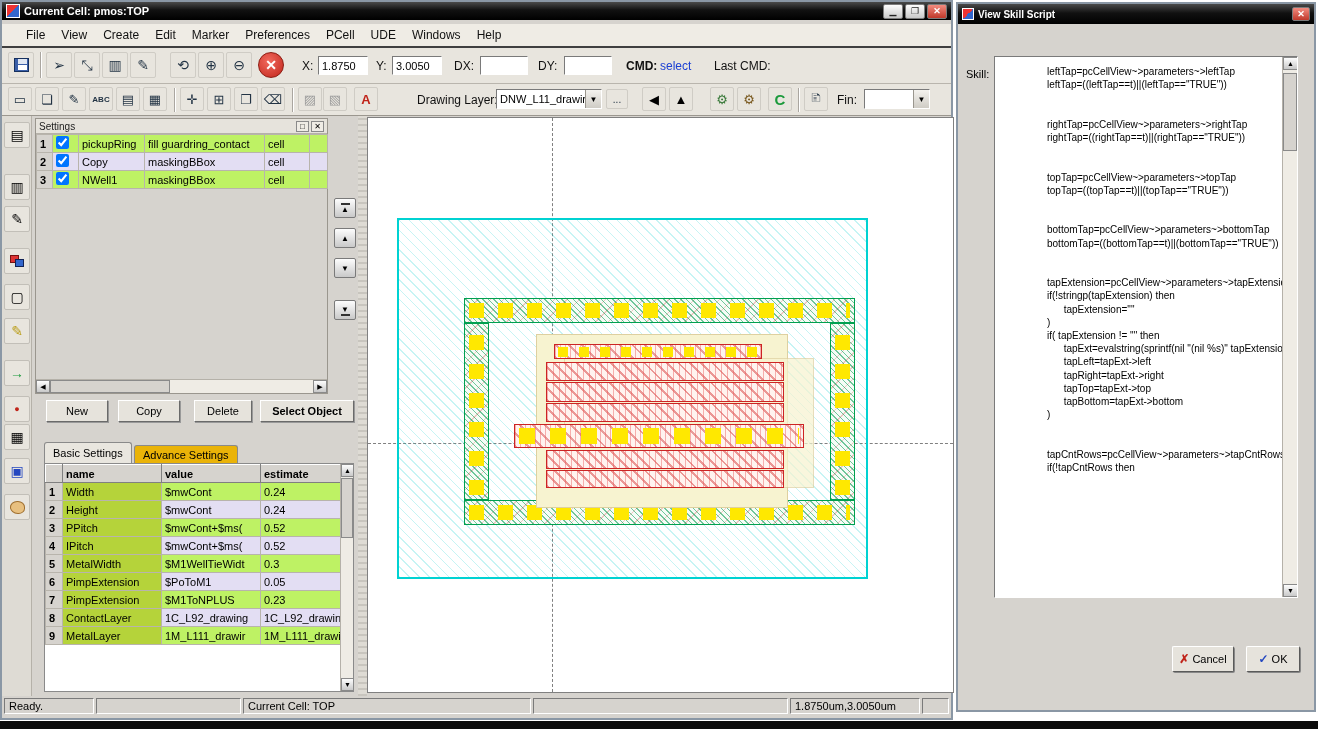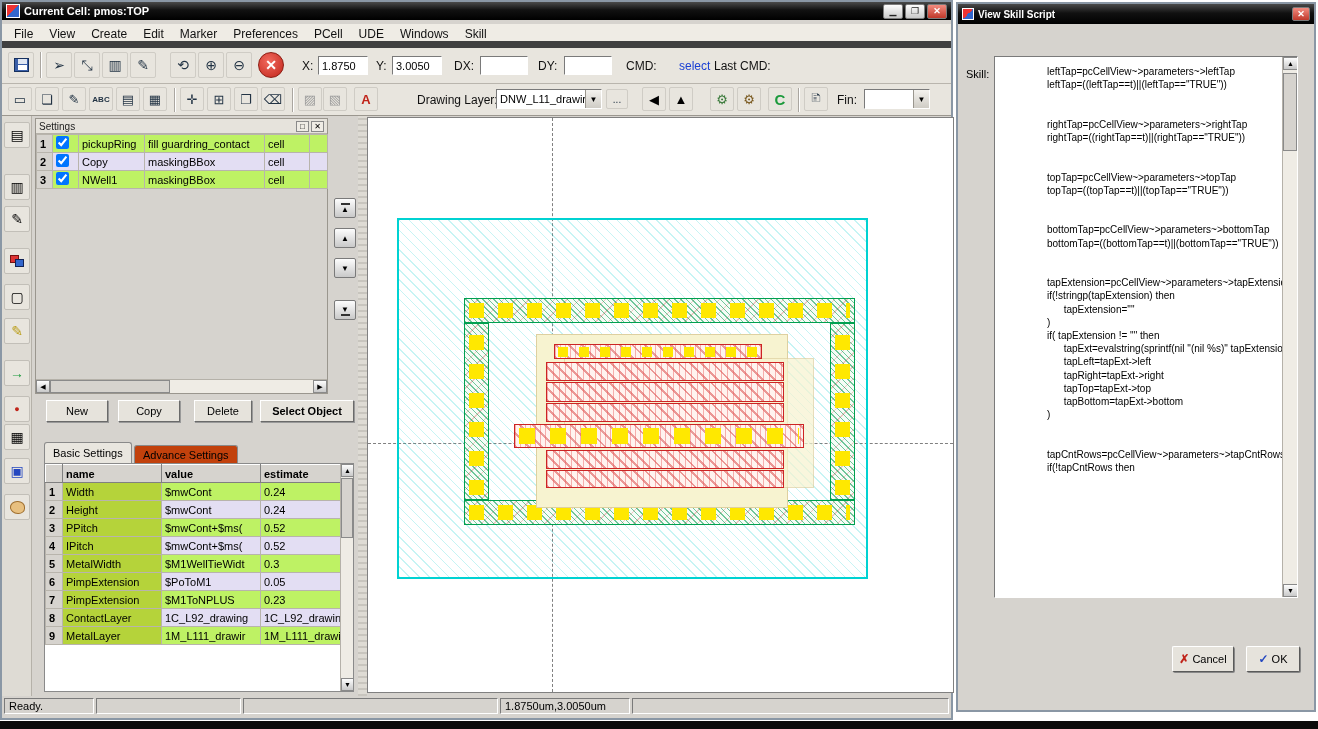--- a/index.html
+++ b/index.html
@@ -14,21 +14,21 @@
   .titlebar .title { font-size:11px; font-weight:bold; margin-left:4px; white-space:nowrap; }
   .app-ico { width:14px; height:14px; background:linear-gradient(135deg,#e33 0 50%,#36c 50% 100%); border:1px solid #fff; }
   .winbtns { margin-left:auto; display:flex; gap:2px; }
   .wbtn { width:20px; height:15px; font-size:9px; line-height:13px; text-align:center; color:#222;
     background:linear-gradient(#fdfdfd,#c9c9c9); border:1px solid #7b7b7b; border-radius:2px; }
   .wbtn.close { background:linear-gradient(#f28b7f,#c0392b); color:#fff; font-weight:bold; }
 
   
   #main-window { left:0; top:0; width:953px; height:720px; }
   .menubar { position:absolute; left:0; top:22px; right:0; height:24px; background:#efece5;
-    border-bottom:7px solid #404040; display:flex; padding-left:4px; }
+    border-bottom:2px solid #404040; display:flex; align-items:center; padding-left:16px; }
   .menu-item { font-size:12px; padding:3px 8px; color:#111; }
 
   .toolbar1 { position:absolute; left:0; top:46px; right:0; height:36px; background:#e8e5de; border-bottom:1px solid #b9b5ad; }
   .toolbar2 { position:absolute; left:0; top:82px; right:0; height:32px; background:#e8e5de; border-bottom:1px solid #9b978f; }
   .tbtn { position:absolute; width:26px; height:26px; display:flex; align-items:center; justify-content:center;
     font-size:14px; color:#234; background:#e8e5de; border:1px solid #cfccc5; border-radius:2px; }
   .tbtn.small { width:24px; height:24px; font-size:13px; }
   .tsep { position:absolute; width:1px; background:#aaa6a0; box-shadow:1px 0 0 #fff; }
   .tlabel { position:absolute; font-size:12px; color:#111; }
   .tfield { position:absolute; height:19px; font-size:11px; padding:0 3px; border:1px solid;
@@ -65,21 +65,21 @@
     font-size:8px; background:linear-gradient(#fdfdfd,#c9c9c9); border:1px solid #7a7a7a; border-radius:2px; }
   .vnav .bar { width:9px; height:2px; background:#333; }
 
   .act-btn { position:absolute; height:22px; font-size:11px; display:flex; align-items:center; justify-content:center;
     background:#e6e3dc; border:1px solid; border-color:#fff #6a6a6a #6a6a6a #fff; box-shadow:1px 1px 0 #999; }
 
   
   .tab { position:absolute; height:21px; font-size:11px; display:flex; align-items:center; padding:0 8px;
     border:1px solid #8a8a8a; border-bottom:none; border-radius:3px 3px 0 0; }
   .tab.active { background:#e9e6df; font-weight:normal; z-index:2; }
-  .tab.inactive { background:#c2410c; top:443px; height:19px; }
+  .tab.inactive { background:#eab308; top:443px; height:19px; }
   .set-panel { position:absolute; left:42px; top:461px; width:310px; height:229px; background:#fff; border:1px solid #8a8a8a; overflow:hidden; }
   td.greenc { background:#b5d33a; }
   .vscroll { position:absolute; right:0; top:0; bottom:0; width:13px; background:#efece5; border-left:1px solid #b5b1a9; }
   .vs-arrow { width:13px; height:13px; font-size:7px; display:flex; align-items:center; justify-content:center;
     background:linear-gradient(#fdfdfd,#c9c9c9); border:1px solid #8a8a8a; }
   .vs-thumb { position:absolute; left:0; width:12px; background:#d6d3ce; border:1px solid #8a8a8a; }
 
   
   .splitter { position:absolute; left:356px; top:114px; width:9px; bottom:22px;
     background:repeating-linear-gradient(0deg,#c8c5be 0 2px, #dedbd4 2px 6px); }
@@ -161,21 +161,21 @@
     <div class="menubar">
       <span class="menu-item">File</span>
       <span class="menu-item">View</span>
       <span class="menu-item">Create</span>
       <span class="menu-item">Edit</span>
       <span class="menu-item">Marker</span>
       <span class="menu-item">Preferences</span>
       <span class="menu-item">PCell</span>
       <span class="menu-item">UDE</span>
       <span class="menu-item">Windows</span>
-      <span class="menu-item">Skill</span>
+      <span class="menu-item">Help</span>
     </div>
 
     <div class="toolbar1">
       <div class="tbtn" style="left:6px; top:4px;">
           <span class="disk"></span>
         </div>
       <div class="tsep" style="left:38px; top:4px; height:26px;"></div>
       <div class="tbtn" style="left:44px; top:4px;">➢</div>
       <div class="tbtn" style="left:72px; top:4px;">⤡</div>
       <div class="tbtn" style="left:100px; top:4px;">▥</div>
@@ -186,22 +186,22 @@
       <div class="tbtn stopbtn" style="left:256px; top:4px;">✕</div>
 
       <span class="tlabel" style="left:300px; top:11px;">X:</span>
       <input class="tfield" style="left: 316px; top: 8px; width: 50px;" value="1.8750">
       <span class="tlabel" style="left:374px; top:11px;">Y:</span>
       <input class="tfield" style="left: 390px; top: 8px; width: 50px;" value="3.0050">
       <span class="tlabel" style="left:452px; top:11px;">DX:</span>
       <input class="tfield" style="left: 478px; top: 8px; width: 48px;">
       <span class="tlabel" style="left:536px; top:11px;">DY:</span>
       <input class="tfield" style="left: 562px; top: 8px; width: 48px;">
-      <span class="tlabel" style="left:624px; top:11px;">CMD:</span>
-      <span class="tlabel" style="left:658px; top:11px; color:#1a3fd4;margin-left:19px;">select</span>
+      <span class="tlabel" style="left:624px; top:11px;font-weight:bold;">CMD:</span>
+      <span class="tlabel" style="left:658px; top:11px; color:#1a3fd4;">select</span>
       <span class="tlabel" style="left:712px; top:11px;">Last CMD:</span>
     </div>
 
     <div class="toolbar2">
       <div class="tbtn small" style="left:6px; top:3px;">▭</div>
       <div class="tbtn small" style="left:33px; top:3px;">❏</div>
       <div class="tbtn small" style="left:60px; top:3px;">✎</div>
       <div class="tbtn small" style="left:87px; top:3px; font-size:8px; font-weight:bold;">ABC</div>
       <div class="tbtn small" style="left:114px; top:3px;">▤</div>
       <div class="tbtn small" style="left:141px; top:3px;">▦</div>
@@ -458,20 +458,21 @@
 
       <div class="dev-rows" style="left:178px; top:332px; width:238px; height:38px;">
         <div class="dev-row"></div>
         <div class="dev-row"></div>
       </div>
     </div>
 
     <div class="statusbar">
       <div class="seg" style="width:90px;">Ready.</div>
       <div class="seg" style="width:145px;"></div>
+      <div class="seg" style="width:288px;">Current Cell: TOP</div>
       <div class="seg" style="width:255px;"></div>
       <div class="seg" style="width:130px;">1.8750um,3.0050um</div>
       <div class="seg" style="flex:1;"></div>
     </div>
   </div>
 
   <div class="win" id="skill-window">
     <div class="titlebar" style="height:20px;">
       <div class="app-ico" style="width:12px; height:12px;"></div>
       <span class="title" style="font-size:10px;">View Skill Script</span>

